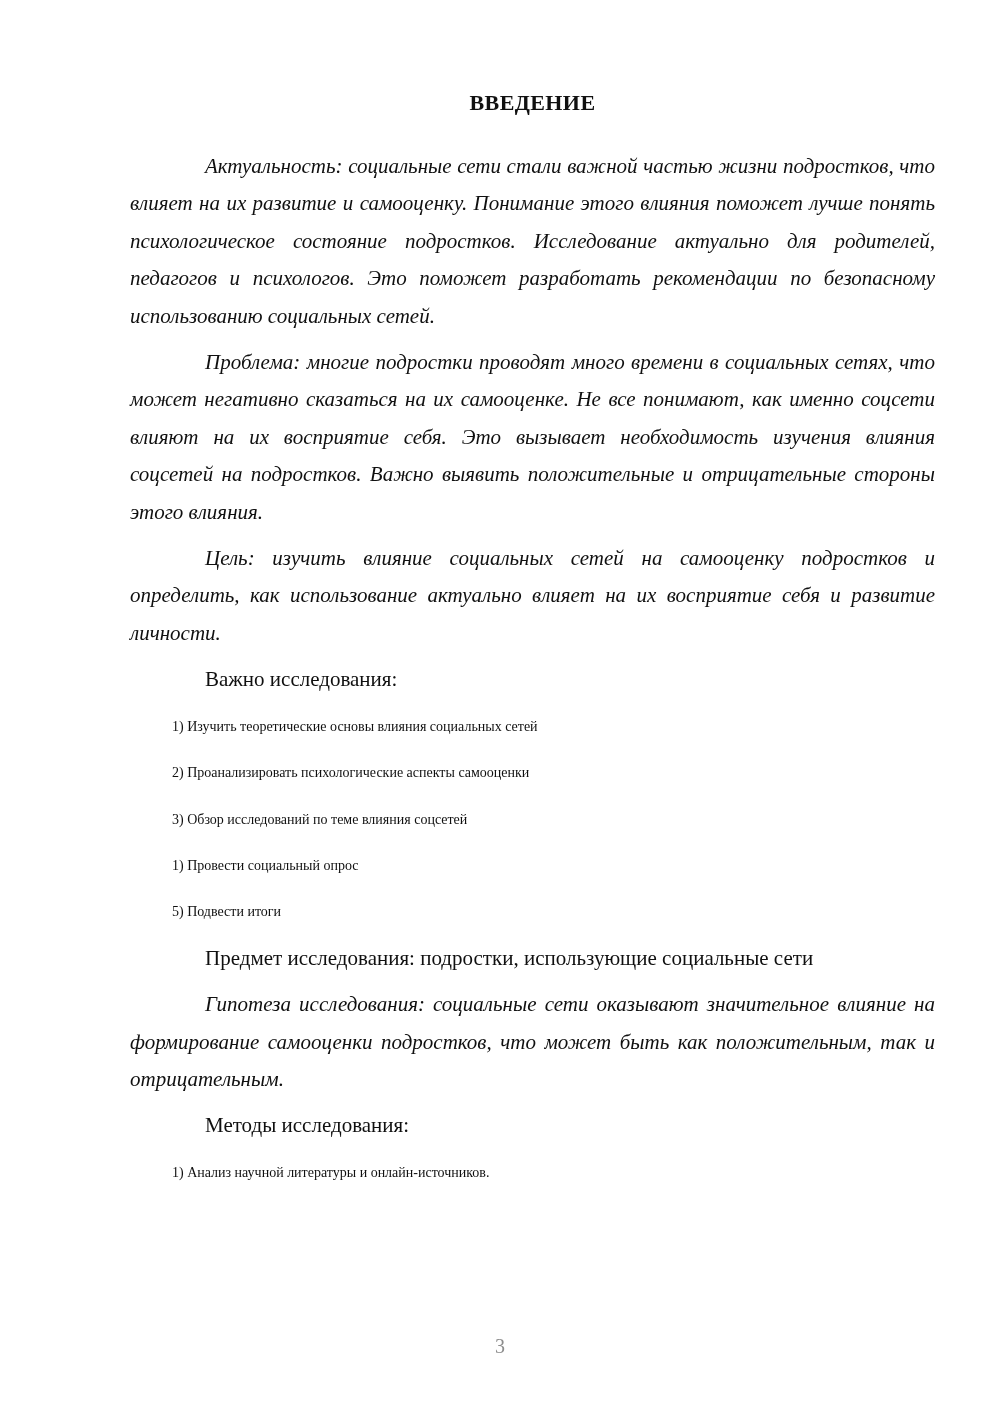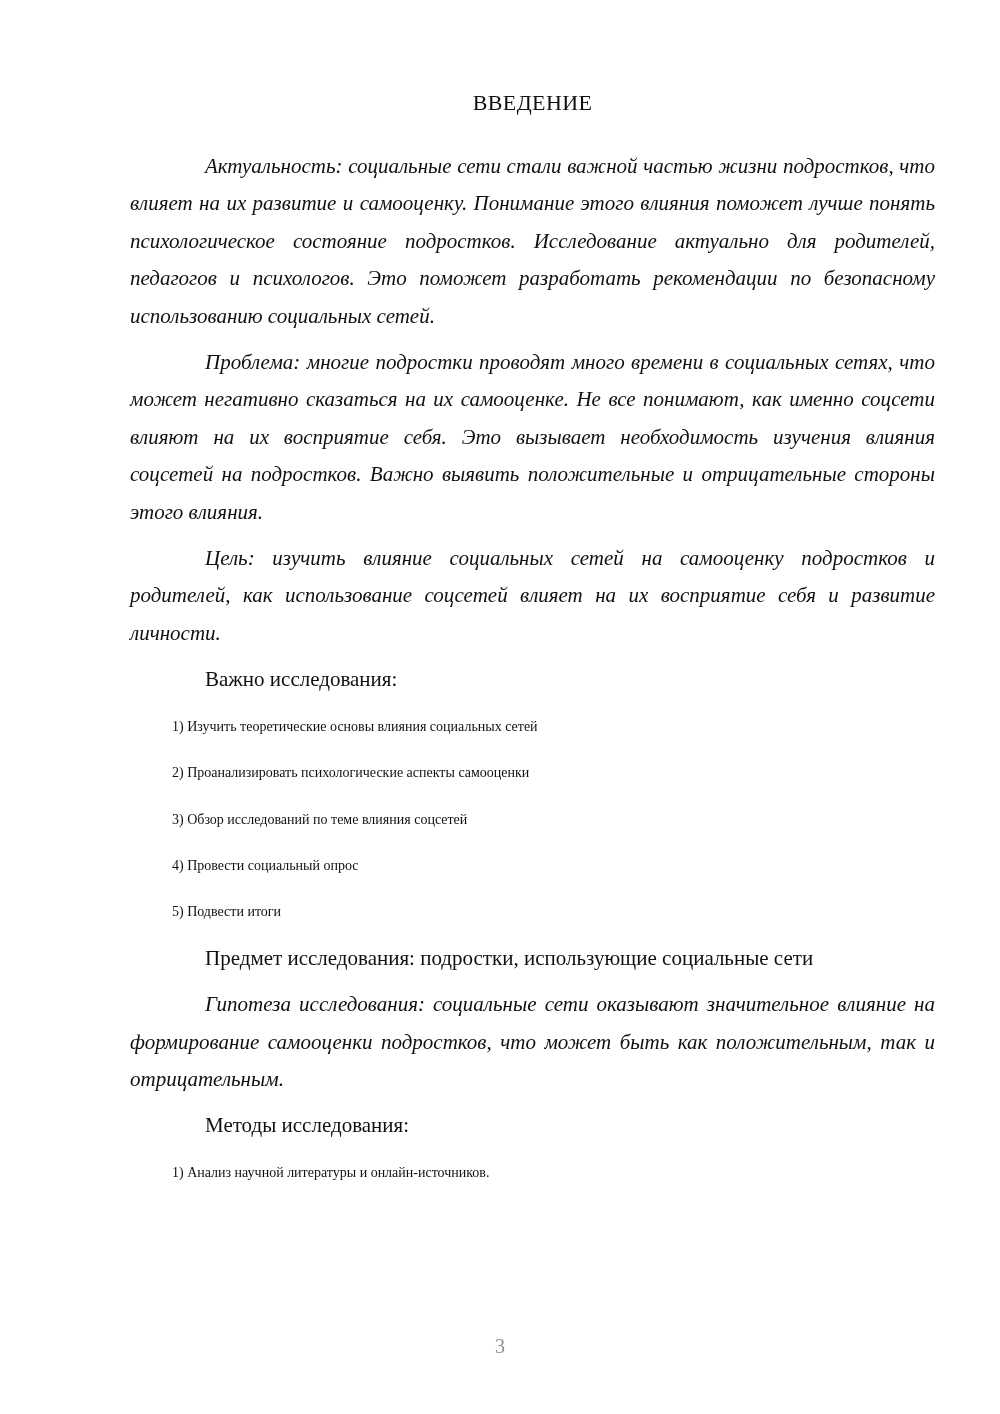--- a/index.html
+++ b/index.html
@@ -21,21 +21,21 @@
     box-sizing: border-box;
   }
   .content {
     position: absolute;
     left: 130px;
     top: 88px;
     width: 805px;
   }
   .doc-title {
     font-size: 22px;
-    font-weight: normal;
+    font-weight: bold;
     text-align: center;
     letter-spacing: 0.4px;
     margin: 0 0 30px 0;
     line-height: 30px;
   }
   .para {
     font-size: 21px;
     line-height: 37.4px;
     text-align: justify;
     text-justify: inter-word;
@@ -80,29 +80,29 @@
 <div class="page">
 
   <div class="content">
 
     <h1 class="doc-title">ВВЕДЕНИЕ</h1>
 
     <p class="para">Актуальность: социальные сети стали важной частью жизни подростков, что влияет на их развитие и самооценку. Понимание этого влияния поможет лучше понять психологическое состояние подростков. Исследование актуально для родителей, педагогов и психологов. Это поможет разработать рекомендации по безопасному использованию социальных сетей.</p>
 
     <p class="para">Проблема: многие подростки проводят много времени в социальных сетях, что может негативно сказаться на их самооценке. Не все понимают, как именно соцсети влияют на их восприятие себя. Это вызывает необходимость изучения влияния соцсетей на подростков. Важно выявить положительные и отрицательные стороны этого влияния.</p>
 
-    <p class="para">Цель: изучить влияние социальных сетей на самооценку подростков и родителей, как использование соцсетей влияет на их восприятие себя и развитие личности.</p>
+    <p class="para">Цель: изучить влияние социальных сетей на самооценку подростков и определить, как использование актуально влияет на их восприятие себя и развитие личности.</p>
 
     <p class="lead-in">Важно исследования:</p>
 
     <ul class="list">
       <li class="list-item">1) Изучить теоретические основы влияния социальных сетей</li>
       <li class="list-item">2) Проанализировать психологические аспекты самооценки</li>
       <li class="list-item">3) Обзор исследований по теме влияния соцсетей</li>
-      <li class="list-item">4) Провести социальный опрос</li>
+      <li class="list-item">1) Провести социальный опрос</li>
       <li class="list-item">5) Подвести итоги</li>
     </ul>
 
 
     <p class="lead-in">Предмет исследования: подростки, использующие социальные сети</p>
 
     <p class="para">Гипотеза исследования: социальные сети оказывают значительное влияние на формирование самооценки подростков, что может быть как положительным, так и отрицательным.</p>
 
     <p class="lead-in">Методы исследования:</p>
 

